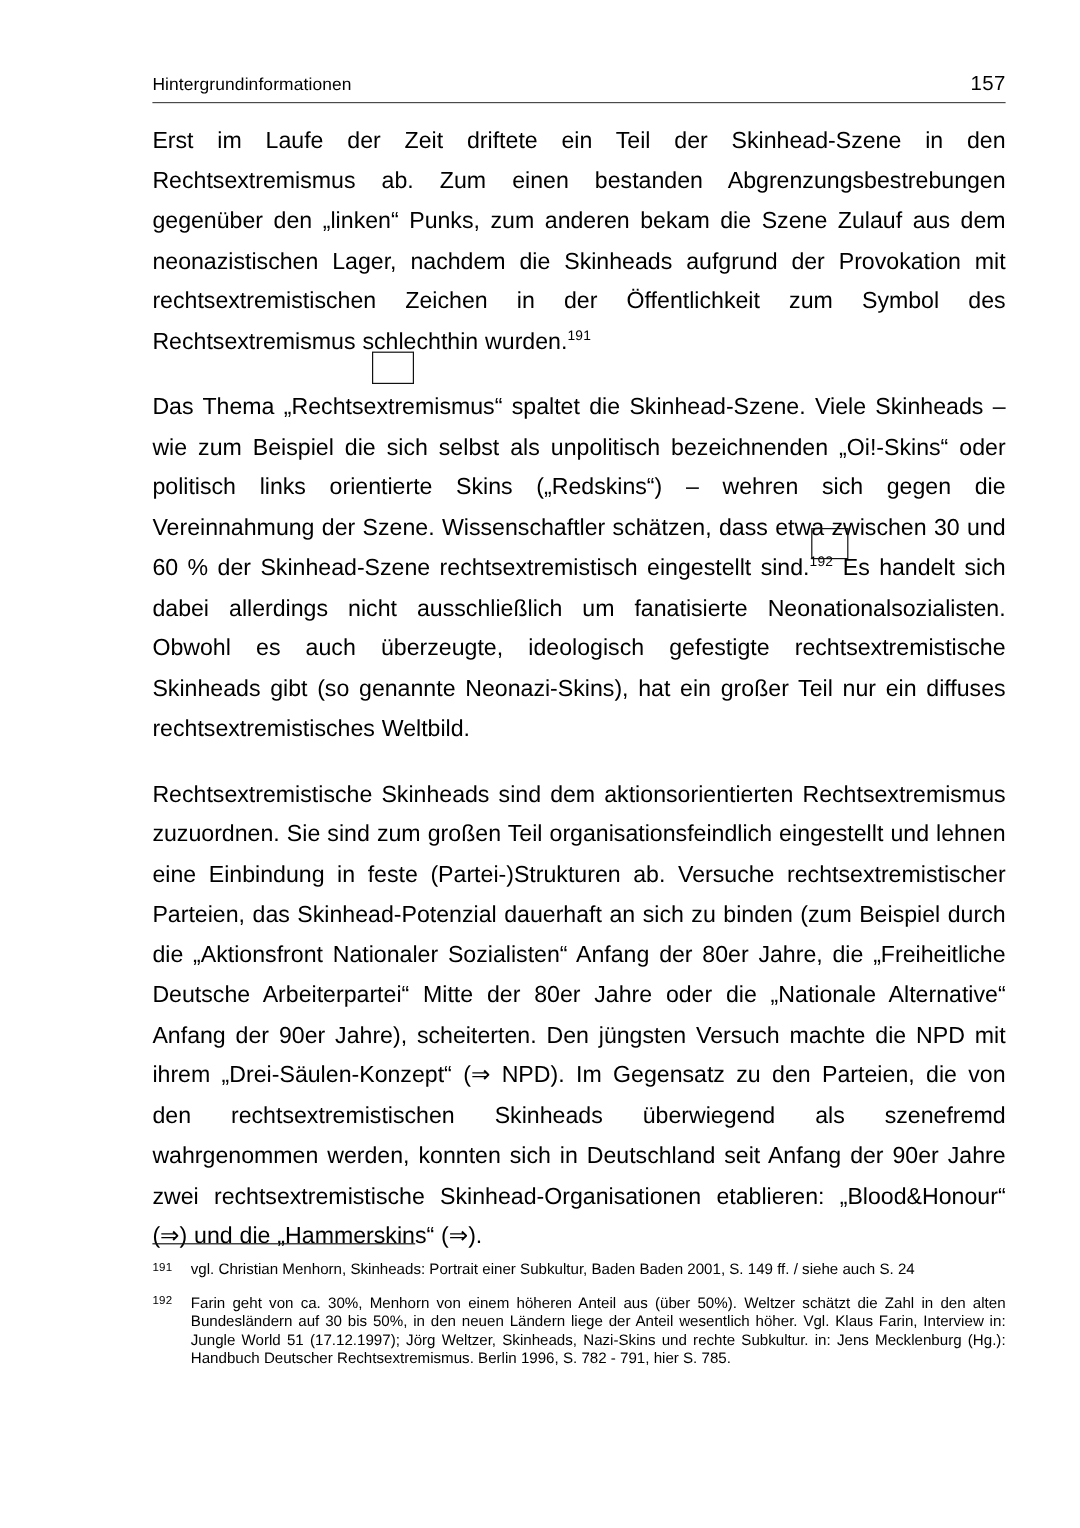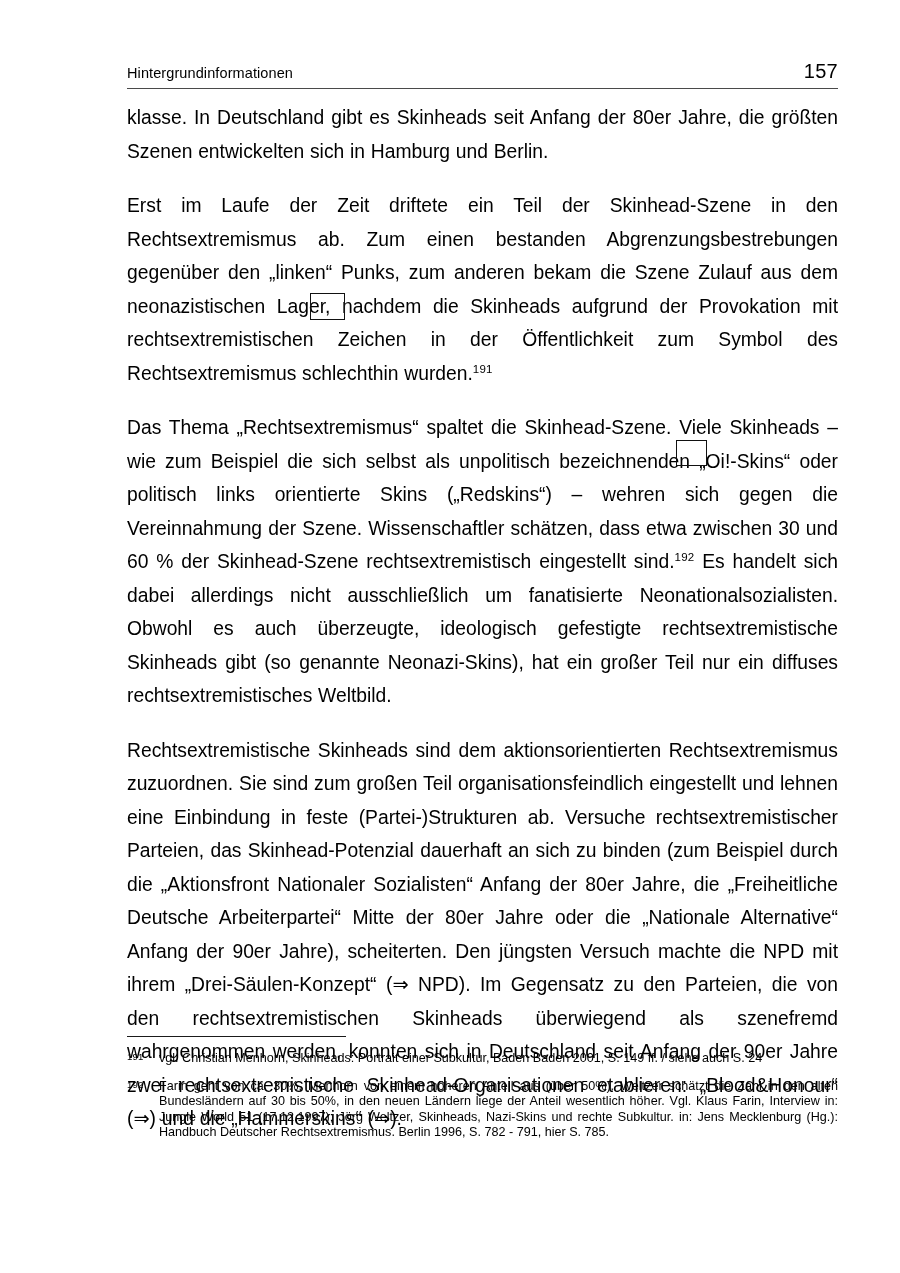--- a/index.html
+++ b/index.html
@@ -37,21 +37,21 @@
     justify-content: space-between;
     padding-bottom: 5px;
     border-bottom: 1.3px solid #4a4a4a;
   }
   .header-title {
     font-size: 14.5px;
     letter-spacing: 0.1px;
     white-space: nowrap;
   }
   .header-pageno {
-    font-size: 20px;
+    font-size: 17px;
     letter-spacing: 0.3px;
   }
 
   
   .body-area {
     position: absolute;
     left: 127px;
     top: 101px;
     width: 711px;
   }
@@ -120,21 +120,20 @@
 
 <div class="page">
 
   <div class="header">
     <span class="header-title">Hintergrundinformationen</span>
     <span class="header-pageno">157</span>
   </div>
 
   <div class="body-area">
 
-    <p class="para">klasse. In Deutschland gibt es Skinheads seit Anfang der 80er Jahre, die größten Szenen entwickelten sich in Hamburg und Berlin.</p>
 
     <p class="para"><span>Erst im Laufe der Zeit driftete ein Teil der Skinhead-Szene in den Rechtsextremismus ab. Zum einen bestanden Abgrenzungsbestrebungen gegenüber den „linken“ Punks, zum anderen bekam die Szene Zulauf aus dem neonazistischen Lager, nachdem die Skinheads aufgrund der Provokation mit rechtsextremistischen Zeichen in der Öffentlichkeit zum Symbol des Rechtsextremismus schlechthin wurden.</span><span class="fnref">191</span></p>
 
     <p class="para"><span>Das Thema „Rechtsextremismus“ spaltet die Skinhead-Szene. Viele Skinheads – wie zum Beispiel die sich selbst als unpolitisch bezeichnenden „Oi!-Skins“ oder politisch links orientierte Skins („Redskins“) – wehren sich gegen die Vereinnahmung der Szene. Wissenschaftler schätzen, dass etwa zwischen 30 und 60 % der Skinhead-Szene rechtsextremistisch eingestellt sind.</span><span class="fnref">192</span><span> Es handelt sich dabei allerdings nicht ausschließlich um fanatisierte Neonationalsozialisten. Obwohl es auch überzeugte, ideologisch gefestigte rechtsextremistische Skinheads gibt (so genannte Neonazi-Skins), hat ein großer Teil nur ein diffuses rechtsextremistisches Weltbild.</span></p>
 
     <p class="para">Rechtsextremistische Skinheads sind dem aktionsorientierten Rechtsextremismus zuzuordnen. Sie sind zum großen Teil organisationsfeindlich eingestellt und lehnen eine Einbindung in feste (Partei-)Strukturen ab. Versuche rechtsextremistischer Parteien, das Skinhead-Potenzial dauerhaft an sich zu binden (zum Beispiel durch die „Aktionsfront Nationaler Sozialisten“ Anfang der 80er Jahre, die „Freiheitliche Deutsche Arbeiterpartei“ Mitte der 80er Jahre oder die „Nationale Alternative“ Anfang der 90er Jahre), scheiterten. Den jüngsten Versuch machte die NPD mit ihrem „Drei-Säulen-Konzept“ (⇒ NPD). Im Gegensatz zu den Parteien, die von den rechtsextremistischen Skinheads überwiegend als szenefremd wahrgenommen werden, konnten sich in Deutschland seit Anfang der 90er Jahre zwei rechtsextremistische Skinhead-Organisationen etablieren: „Blood&amp;Honour“ (⇒) und die „Hammerskins“ (⇒).</p>
 
 
     <div class="artifact-box" id="artifact-191"></div>
     <div class="artifact-box" id="artifact-192"></div>

